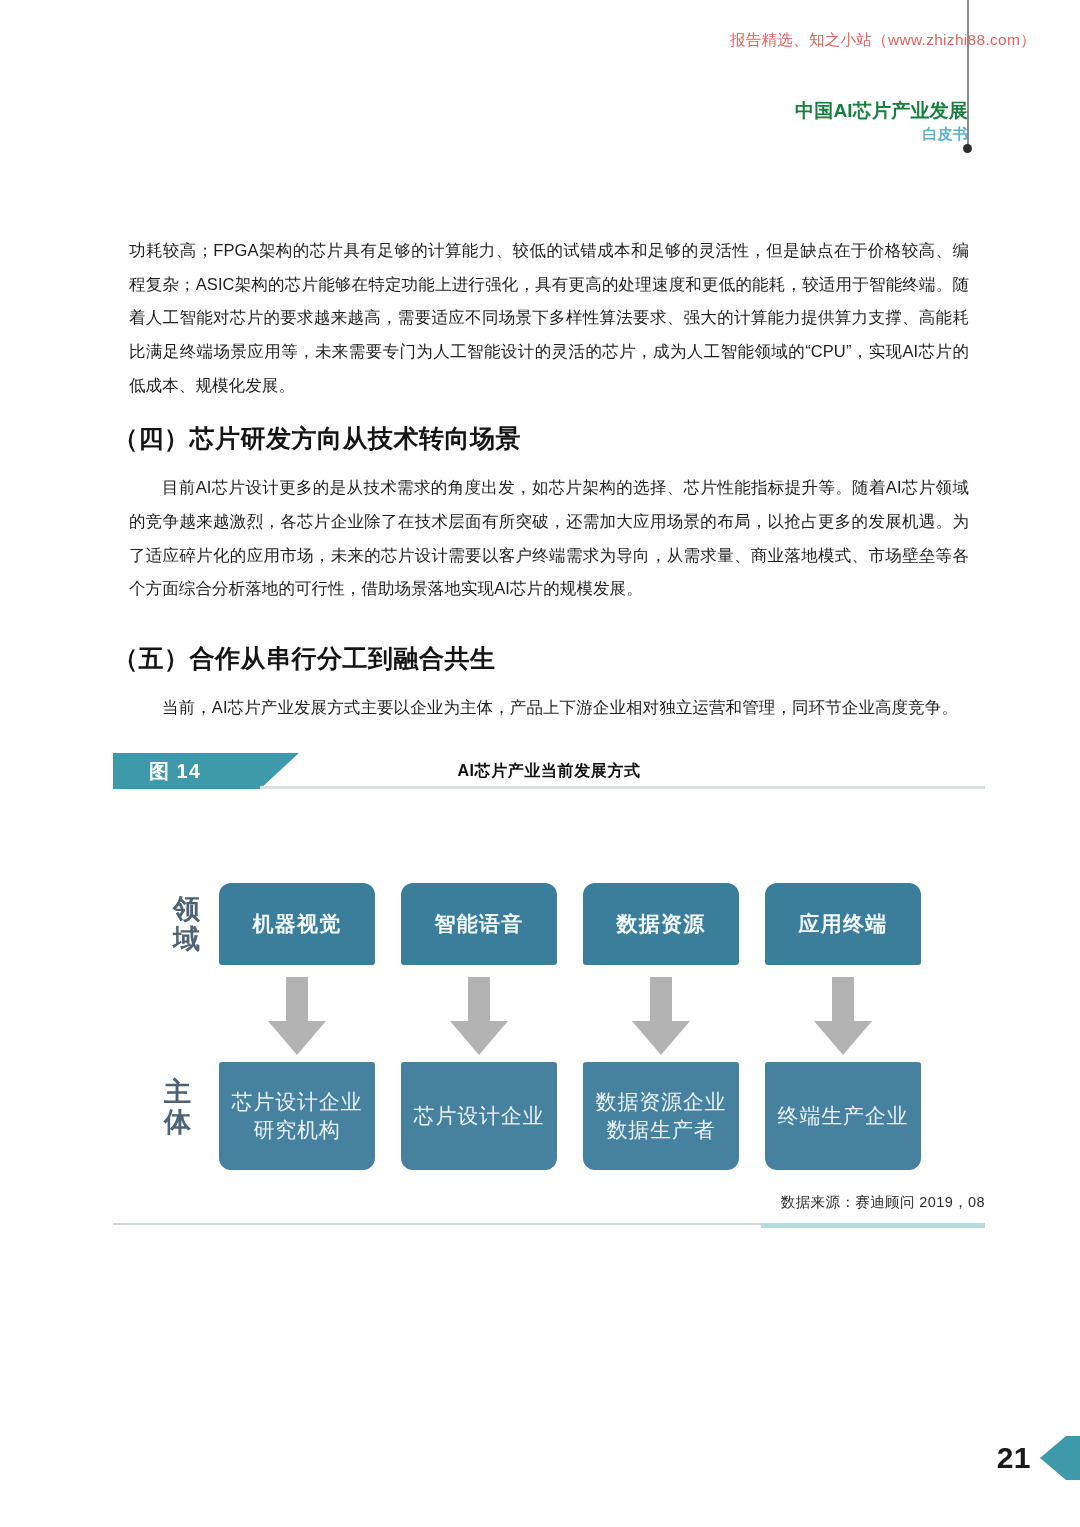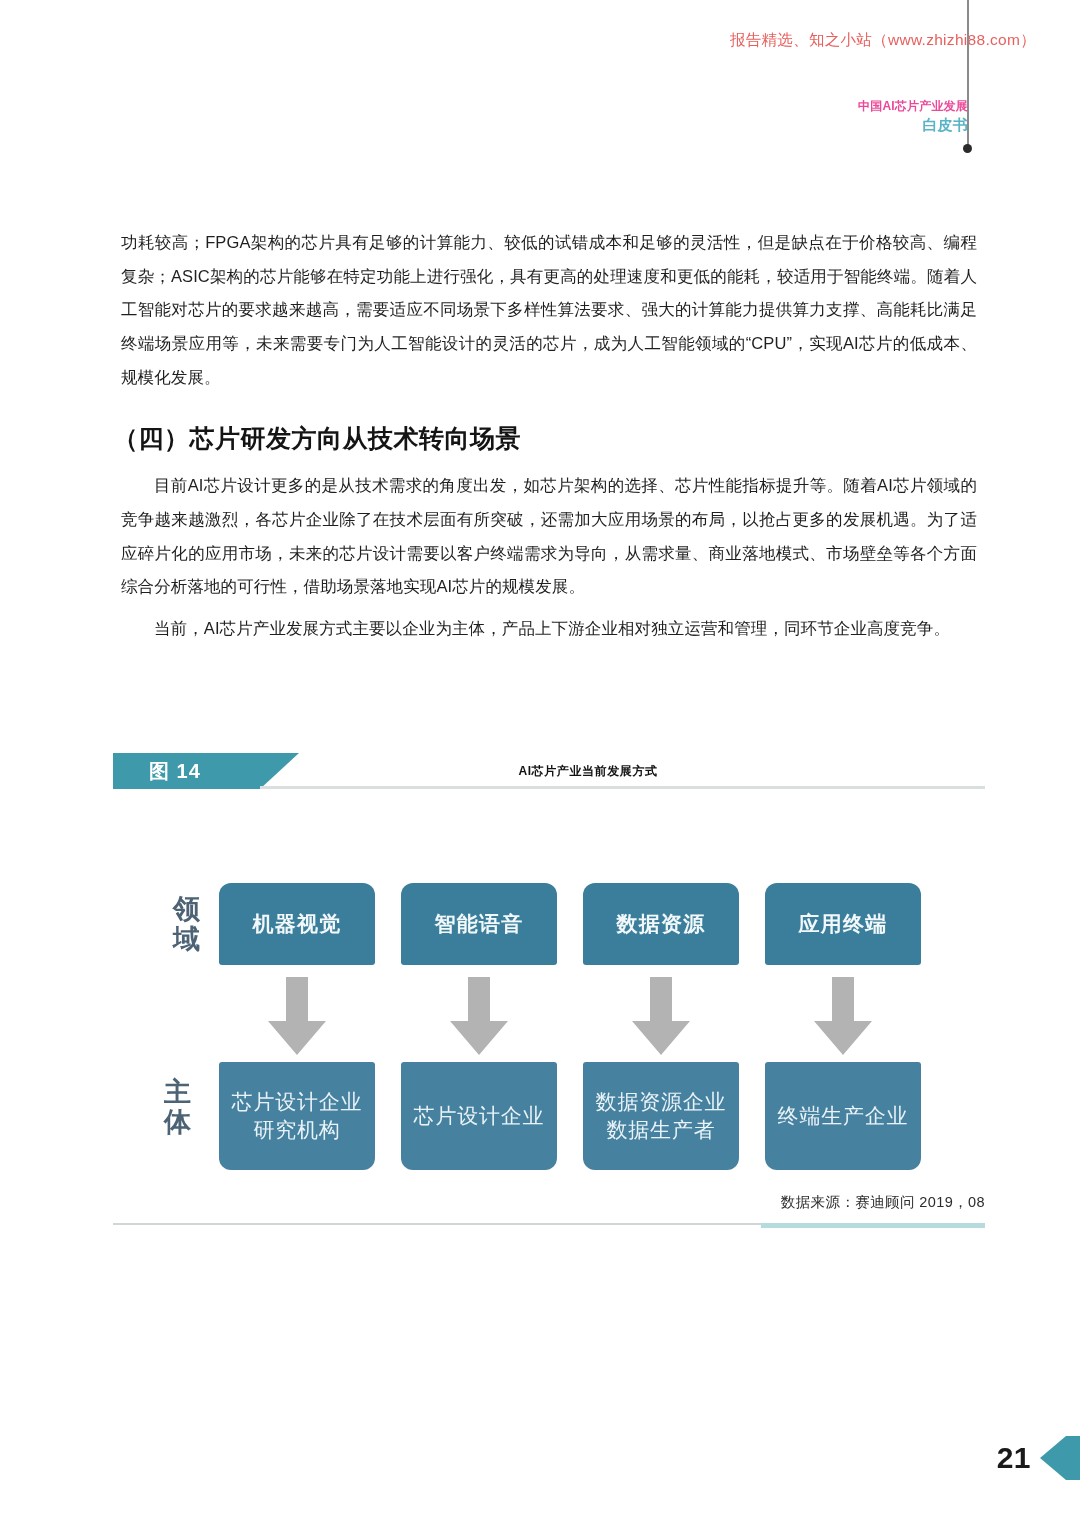--- a/index.html
+++ b/index.html
@@ -51,54 +51,54 @@
     background: #2b2b2b;
   }
   .doc-title-block {
     position: absolute;
     right: 112px;
     top: 98px;
     text-align: right;
     line-height: 1.38;
   }
   .doc-title-line1 {
-    font-size: 12px;
-    font-weight: bold;
-    color: #ec4899;
+    font-size: 19px;
+    font-weight: bold;
+    color: #15803d;
     letter-spacing: 0.2px;
     white-space: nowrap;
   }
   .doc-title-line2 {
     font-size: 15px;
     font-weight: bold;
     color: #59b4c6;
     letter-spacing: 0.2px;
   }
 
   
   .content {
     position: absolute;
     left: 113px;
     top: 218px;
     width: 872px;
   }
   p.body-text {
-    margin: 8px;
+    margin: 16px;
     font-size: 16.5px;
     line-height: 2.04;
     color: #1f1f1f;
     text-align: justify;
     text-justify: inter-character;
     letter-spacing: 0.1px;
   }
   p.indent {
     text-indent: 2em;
   }
   h2.section-heading {
-    margin: 28px 0 14px 0;
+    margin: 20px 0 14px 0;
     font-size: 25px;
     font-weight: bold;
     color: #141414;
     letter-spacing: 0.5px;
   }
   h2.section-heading.second {
     margin-top: 36px;
   }
 
   
@@ -133,25 +133,24 @@
     font-weight: bold;
     letter-spacing: 1px;
   }
   .fig-title {
     position: absolute;
     left: 0; top: 0;
     width: 872px;
     height: 36px;
     line-height: 36px;
     text-align: center;
-    font-size: 12px;
+    font-size: 16px;
     font-weight: bold;
     color: #111111;
     letter-spacing: 0.6px;
-    padding-left: 39px;
   }
   .fig-header-underline {
     position: absolute;
     left: 147px;
     bottom: 0;
     width: 725px;
     height: 3px;
     background: #d9dede;
   }
 
@@ -291,20 +290,21 @@
 </div>
 
 <div class="content">
 
   <p class="body-text">功耗较高；FPGA架构的芯片具有足够的计算能力、较低的试错成本和足够的灵活性，但是缺点在于价格较高、编程复杂；ASIC架构的芯片能够在特定功能上进行强化，具有更高的处理速度和更低的能耗，较适用于智能终端。随着人工智能对芯片的要求越来越高，需要适应不同场景下多样性算法要求、强大的计算能力提供算力支撑、高能耗比满足终端场景应用等，未来需要专门为人工智能设计的灵活的芯片，成为人工智能领域的“CPU”，实现AI芯片的低成本、规模化发展。</p>
 
   <h2 class="section-heading">（四）芯片研发方向从技术转向场景</h2>
 
   <p class="body-text indent">目前AI芯片设计更多的是从技术需求的角度出发，如芯片架构的选择、芯片性能指标提升等。随着AI芯片领域的竞争越来越激烈，各芯片企业除了在技术层面有所突破，还需加大应用场景的布局，以抢占更多的发展机遇。为了适应碎片化的应用市场，未来的芯片设计需要以客户终端需求为导向，从需求量、商业落地模式、市场壁垒等各个方面综合分析落地的可行性，借助场景落地实现AI芯片的规模发展。</p>
 
+  <h2 class="section-heading second">（五）合作从串行分工到融合共生</h2>
 
   <p class="body-text indent">当前，AI芯片产业发展方式主要以企业为主体，产品上下游企业相对独立运营和管理，同环节企业高度竞争。</p>
 
 </div>
 
 <div class="figure">
 
   <div class="fig-header">
     <div class="fig-tab"></div>
     <div class="fig-tab-label">图 14</div>

